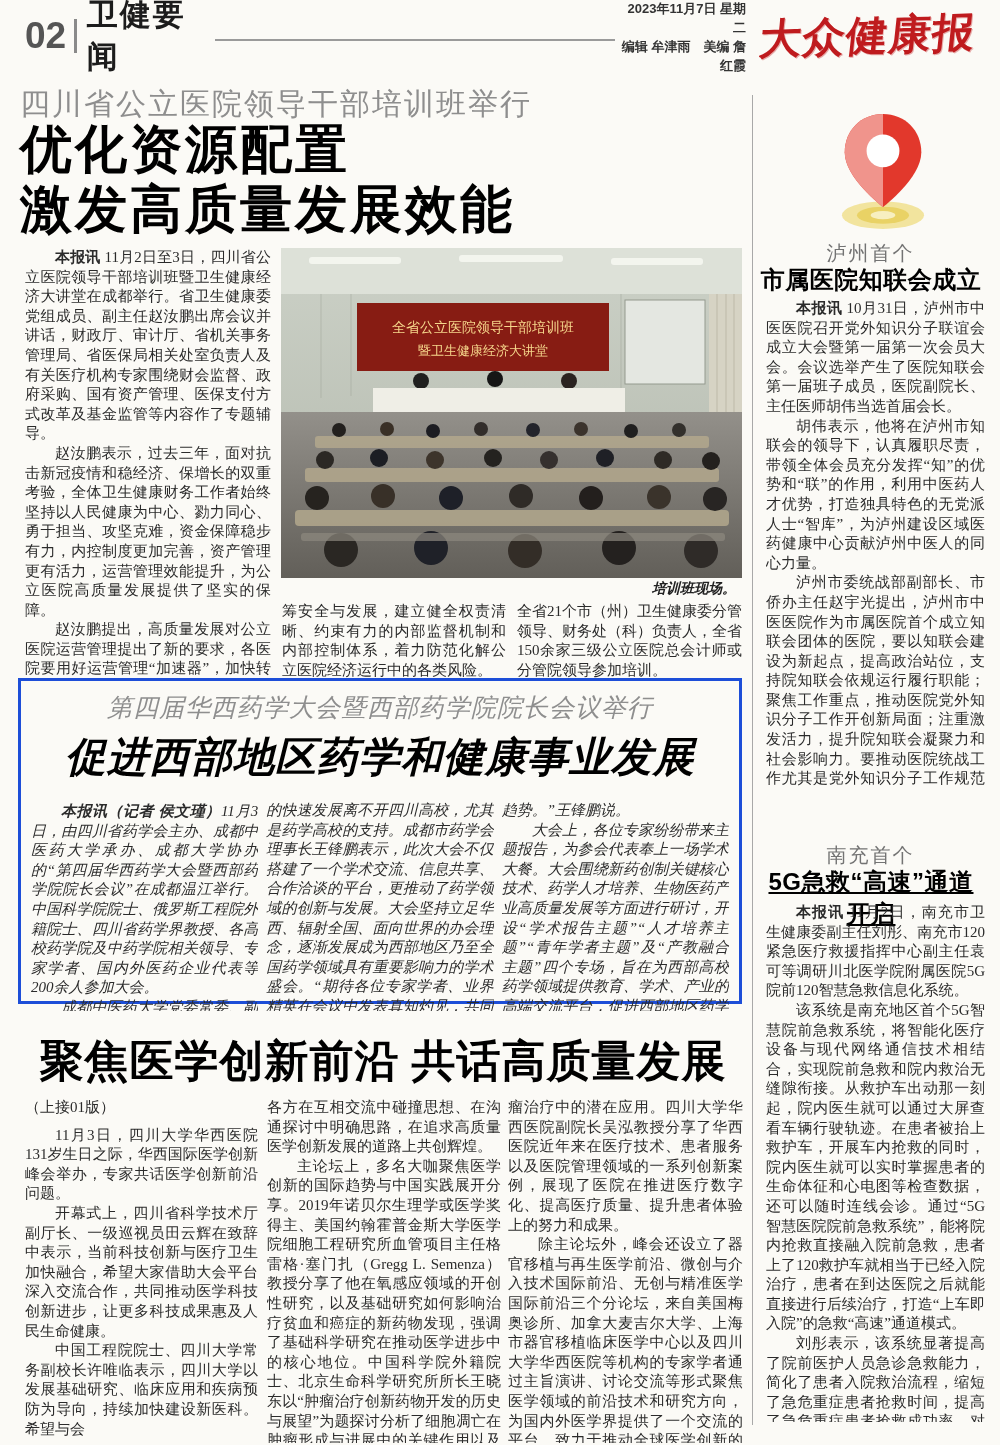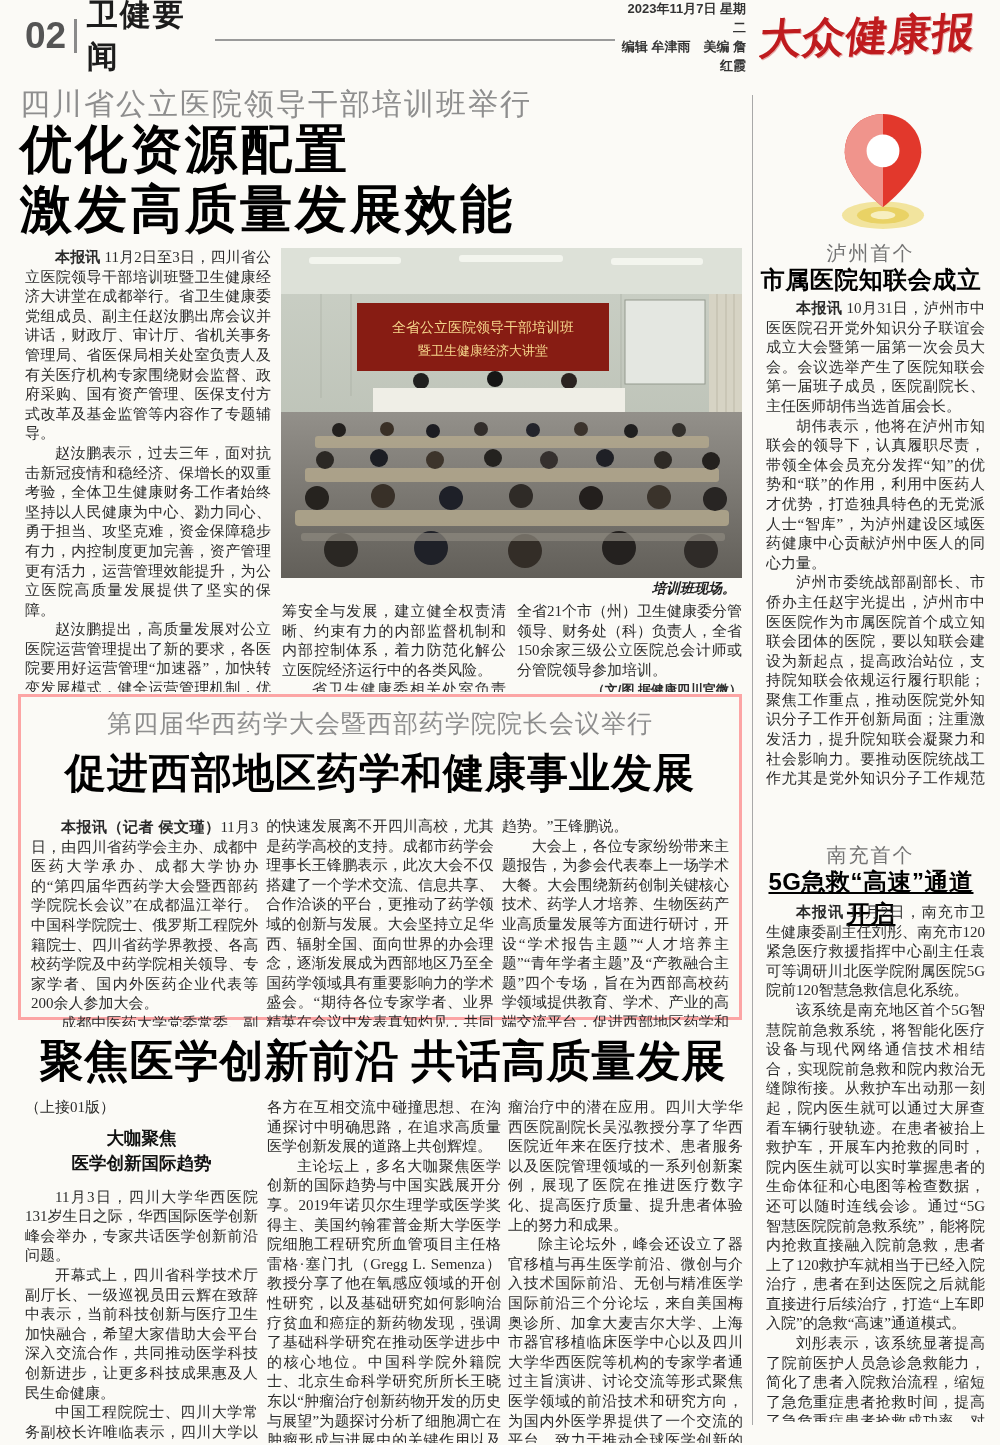--- a/index.html
+++ b/index.html
@@ -36,21 +36,21 @@
   .main-title{position:absolute;left:20px;top:120px;width:722px;
     font-weight:900;color:#000;line-height:60px;font-size:52px;letter-spacing:3px;}
   .main-col1{position:absolute;left:25px;top:247px;width:246px;height:445px;}
   .photo-wrap{position:absolute;left:281px;top:248px;width:461px;height:330px;background:#9aa094;}
   .photo-caption{position:absolute;left:281px;top:580px;width:455px;text-align:right;
     font-size:14px;color:#222;font-weight:bold;font-style:italic;}
   .main-col2{position:absolute;left:282px;top:602px;width:224px;height:90px;}
   .main-col3{position:absolute;left:517px;top:602px;width:225px;height:90px;}
 
   
-  .box-article{position:absolute;left:18px;top:694px;width:718px;height:320px;border:3px solid #fca5a5;background:#fbfaf6;}
+  .box-article{position:absolute;left:18px;top:678px;width:718px;height:320px;border:3px solid #1d4ed8;background:#fbfaf6;font-style:italic;}
   .box-kicker{margin-top:10px;text-align:center;font-size:25px;color:#8e8e8e;letter-spacing:1px;
     font-family:"Liberation Sans","DejaVu Sans",sans-serif;}
   .box-title{text-align:center;font-weight:900;color:#000;font-size:41px;letter-spacing:1px;margin-top:6px;}
   .box-cols{position:absolute;left:10px;top:100px;width:698px;height:210px;display:flex;gap:8px;margin-top:20px;}
   .box-col{flex:1;height:210px;}
 
   
   .bottom-title{position:absolute;left:20px;top:1032px;width:726px;text-align:center;
     font-weight:900;color:#000;font-size:44px;letter-spacing:1px;}
   .bot-col1{position:absolute;left:25px;top:1098px;width:233px;height:345px;}
@@ -215,24 +215,20 @@
         <p class="cont">趋势。”王锋鹏说。</p>
         <p>大会上，各位专家纷纷带来主题报告，为参会代表奉上一场学术大餐。大会围绕新药创制关键核心技术、药学人才培养、生物医药产业高质量发展等方面进行研讨，开设“学术报告主题”“人才培养主题”“青年学者主题”及“产教融合主题”四个专场，旨在为西部高校药学领域提供教育、学术、产业的高端交流平台，促进西部地区药学和健康事业的发展。</p>
       </div>
     </div>
   </section>
 
   <div class="bottom-title">聚焦医学创新前沿  共话高质量发展</div>
 
   <div class="bot-col1 btxt">
     <p class="cont-note">（上接01版）</p>
-    <div class="subhead">
-      <div>大咖聚焦</div>
-      <div>医学创新国际趋势</div>
-    </div>
     <p>11月3日，四川大学华西医院131岁生日之际，华西国际医学创新峰会举办，专家共话医学创新前沿问题。</p>
     <p>开幕式上，四川省科学技术厅副厅长、一级巡视员田云辉在致辞中表示，当前科技创新与医疗卫生加快融合，希望大家借助大会平台深入交流合作，共同推动医学科技创新进步，让更多科技成果惠及人民生命健康。</p>
     <p>中国工程院院士、四川大学常务副校长许唯临表示，四川大学以发展基础研究、临床应用和疾病预防为导向，持续加快建设新医科。希望与会</p>
   </div>
   <div class="bot-col2 btxt">
     <p class="cont">各方在互相交流中碰撞思想、在沟通探讨中明确思路，在追求高质量医学创新发展的道路上共创辉煌。</p>
     <p>主论坛上，多名大咖聚焦医学创新的国际趋势与中国实践展开分享。2019年诺贝尔生理学或医学奖得主、美国约翰霍普金斯大学医学院细胞工程研究所血管项目主任格雷格·塞门扎（Gregg L. Semenza）教授分享了他在氧感应领域的开创性研究，以及基础研究如何影响治疗贫血和癌症的新药物发现，强调了基础科学研究在推动医学进步中的核心地位。中国科学院外籍院士、北京生命科学研究所所长王晓东以“肿瘤治疗创新药物开发的历史与展望”为题探讨分析了细胞凋亡在肿瘤形成与进展中的关键作用以及其在肿</p>
   </div>
   <div class="bot-col3 btxt">
     <p class="cont">瘤治疗中的潜在应用。四川大学华西医院副院长吴泓教授分享了华西医院近年来在医疗技术、患者服务以及医院管理领域的一系列创新案例，展现了医院在推进医疗数字化、提高医疗质量、提升患者体验上的努力和成果。</p>

